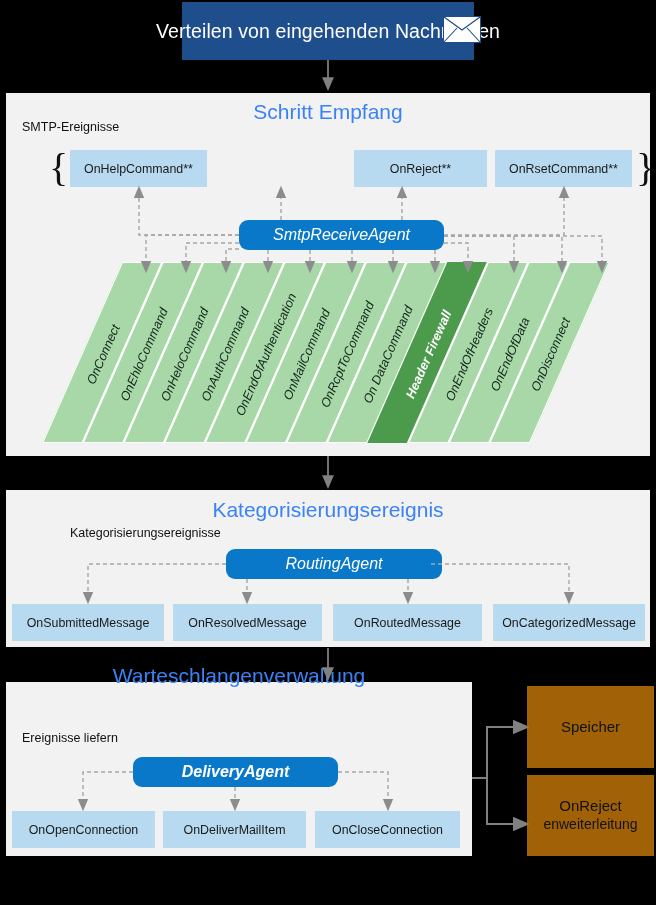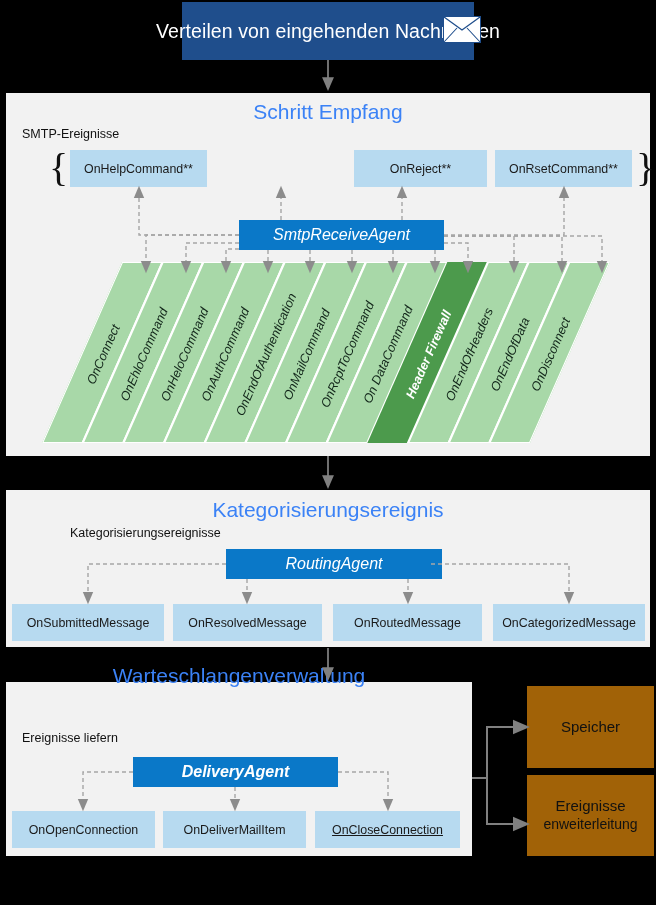--- a/index.html
+++ b/index.html
@@ -17,21 +17,21 @@
   .panel{position:absolute;background:#F2F2F2;}
   #panel-receive{left:6px;top:93px;width:644px;height:363px;}
   #panel-categorize{left:6px;top:490px;width:644px;height:157px;}
   #panel-queue{left:6px;top:682px;width:466px;height:174px;}
 
   .panel-title{position:absolute;width:100%;text-align:center;font-size:21px;color:#3b82f6;}
   .panel-sub{position:absolute;font-size:12.5px;color:#111;}
 
   
   .agent{position:absolute;background:#0A78C8;color:#fff;font-style:italic;
-    font-size:16px;display:flex;align-items:center;justify-content:center;}
+    font-size:16px;display:flex;align-items:center;justify-content:center;border-radius:9px;}
 
   
   .evt{position:absolute;background:#B7DAF0;color:#1a1a1a;font-size:12.4px;
     display:flex;align-items:center;justify-content:center;text-align:center;}
 
   
   .dest{position:absolute;background:#a16207;color:#111;
     display:flex;flex-direction:column;align-items:center;justify-content:center;
     text-align:right;line-height:1.25;}
   .dest .l1{font-size:15px;}
@@ -61,21 +61,21 @@
     <span class="title-text">Verteilen von eingehenden Nachrichten</span>
   </div>
   <svg class="env-icon" viewBox="0 0 38 27">
     <rect x="0.5" y="0.5" width="37" height="26" fill="#ffffff" stroke="#1F4E8C" stroke-width="1"></rect>
     <path d="M1 1 L19 14 L37 1" fill="none" stroke="#1F4E8C" stroke-width="1.3"></path>
     <path d="M1 26 L14 12 M37 26 L24 12" fill="none" stroke="#1F4E8C" stroke-width="1.1"></path>
   </svg>
 
   <div class="panel" id="panel-receive"></div>
   <div class="panel-title" style="left:6px;top:100px;width:644px;">Schritt Empfang</div>
-  <div class="panel-sub" style="left:22px;top:127px;">SMTP-Ereignisse</div>
+  <div class="panel-sub" style="left:22px;top:120px;">SMTP-Ereignisse</div>
 
   <div class="brace" style="left:49px;top:148px;">{</div>
   <div class="brace" style="left:636px;top:148px;">}</div>
 
   <div class="evt" style="left:70px;top:150px;width:137px;height:37px;">OnHelpCommand**</div>
   <div class="evt" style="left:354px;top:150px;width:133px;height:37px;">OnReject**</div>
   <div class="evt" style="left:495px;top:150px;width:137px;height:37px;">OnRsetCommand**</div>
 
   <div class="agent" style="left:239px;top:220px;width:205px;height:30px;">SmtpReceiveAgent</div>
 
@@ -130,27 +130,27 @@
   <div class="evt" style="left:493px;top:604px;width:152px;height:37px;">OnCategorizedMessage</div>
 
   <div class="panel" id="panel-queue"></div>
   <div class="panel-title" style="left:6px;top:664px;width:466px;">Warteschlangenverwaltung</div>
   <div class="panel-sub" style="left:22px;top:731px;">Ereignisse liefern</div>
 
   <div class="agent" style="left:133px;top:757px;width:205px;height:30px;font-weight:bold;">DeliveryAgent</div>
 
   <div class="evt" style="left:12px;top:811px;width:143px;height:37px;">OnOpenConnection</div>
   <div class="evt" style="left:163px;top:811px;width:143px;height:37px;">OnDeliverMailItem</div>
-  <div class="evt" style="left:315px;top:811px;width:145px;height:37px;text-decoration:underline;">OnCloseConnection</div>
+  <div class="evt" style="left:315px;top:811px;width:145px;height:37px;">OnCloseConnection</div>
 
   <div class="dest" style="left:527px;top:686px;width:127px;height:82px;">
     <span class="l1">Speicher</span>
   </div>
   <div class="dest" style="left:527px;top:775px;width:127px;height:81px;">
-    <span class="l1">Ereignisse</span>
+    <span class="l1">OnReject</span>
     <span class="l2">enweiterleitung</span>
   </div>
 
   <svg id="wires" viewBox="0 0 656 905">
     <defs>
       <marker id="ah" markerWidth="9" markerHeight="9" refX="4.2" refY="4.5" orient="auto">
         <path d="M0,0.8 L8.6,4.5 L0,8.2 z" fill="#8c8c8c"></path>
       </marker>
       <marker id="ahu" markerWidth="9" markerHeight="9" refX="4.2" refY="4.5" orient="auto">
         <path d="M0,0.8 L8.6,4.5 L0,8.2 z" fill="#8c8c8c"></path>

